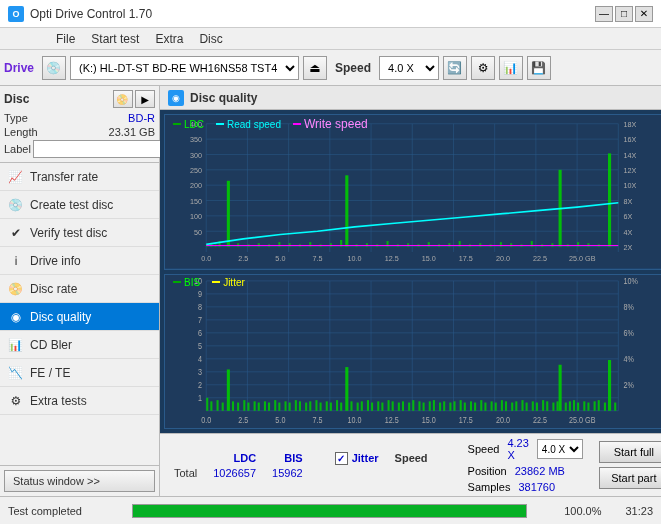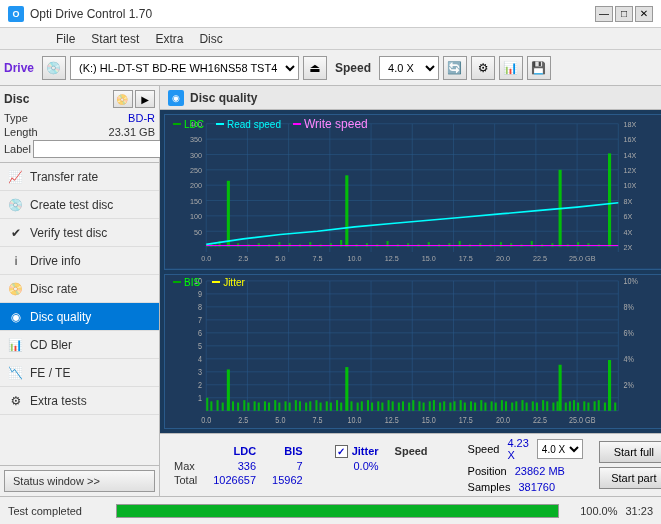--- a/index.html
+++ b/index.html
@@ -75,21 +75,21 @@
     .stats-table td:first-child { text-align: left; color: #333; }
     .stats-blue { color: #0000cc; }
     .jitter-row { display: flex; align-items: center; gap: 4px; }
     .jitter-check { width: 13px; height: 13px; border: 1px solid #666; background: white; display: flex; align-items: center; justify-content: center; font-size: 10px; }
     .speed-info { display: flex; gap: 8px; align-items: center; font-size: 11px; }
     .speed-val { color: #0000cc; }
     .speed-select2 { height: 20px; border: 1px solid #999; background: white; font-size: 10px; }
     .start-btn { height: 22px; min-width: 70px; border: 1px solid #888; background: linear-gradient(to bottom, #f8f8f8, #d8d8d8); cursor: pointer; font-size: 11px; }
     
     
-    .statusbar { height: 28px; background: #f0f0f0; border-top: 1px solid #bbb; display: flex; align-items: center; padding: 0 8px; gap: 8px; }
+    .statusbar { height: 28px; background: #f0f0f0; border-top: 1px solid #bbb; display: flex; align-items: center; padding: 0 8px; gap: 24px; }
     .status-text { font-size: 11px; color: #333; min-width: 100px; }
     .progress-bar-container { flex: 1; height: 14px; background: #e0e0e0; border: 1px solid #999; }
     .progress-bar-fill { height: 100%; background: #06b025; width: 100%; }
     .progress-text { font-size: 11px; color: #333; min-width: 50px; text-align: right; }
     .time-text { font-size: 11px; color: #333; }
   </style>
 </head>
 <body>
 
 <div class="titlebar">
@@ -501,29 +501,20 @@
                     <div class="jitter-check">✓</div>
                     <span>Jitter</span>
                   </div>
                 </td>
                 <td style="color:#333; font-weight:bold;">Speed</td>
                 <td></td>
               </tr>
             </thead>
             <tbody>
               <tr>
-                <td>Max</td>
-                <td class="stats-blue">336</td>
-                <td class="stats-blue">7</td>
-                <td></td>
-                <td class="stats-blue">0.0%</td>
-                <td></td>
-                <td></td>
-              </tr>
-              <tr>
                 <td>Total</td>
                 <td class="stats-blue">1026657</td>
                 <td class="stats-blue">15962</td>
                 <td></td>
                 <td></td>
                 <td></td>
                 <td></td>
               </tr>
             </tbody>
           </table>

